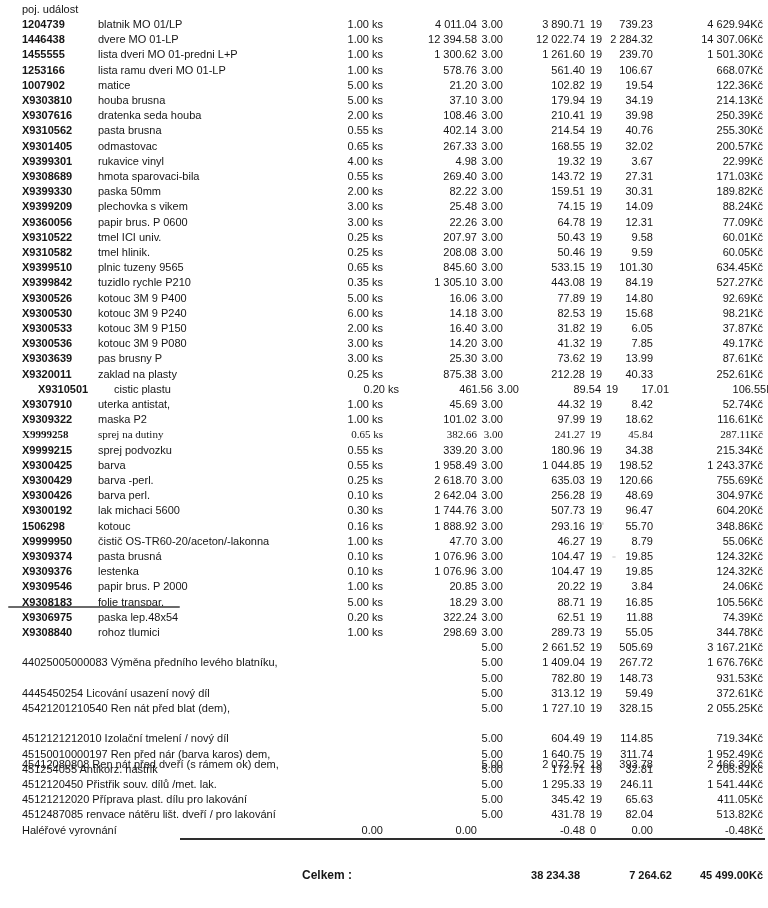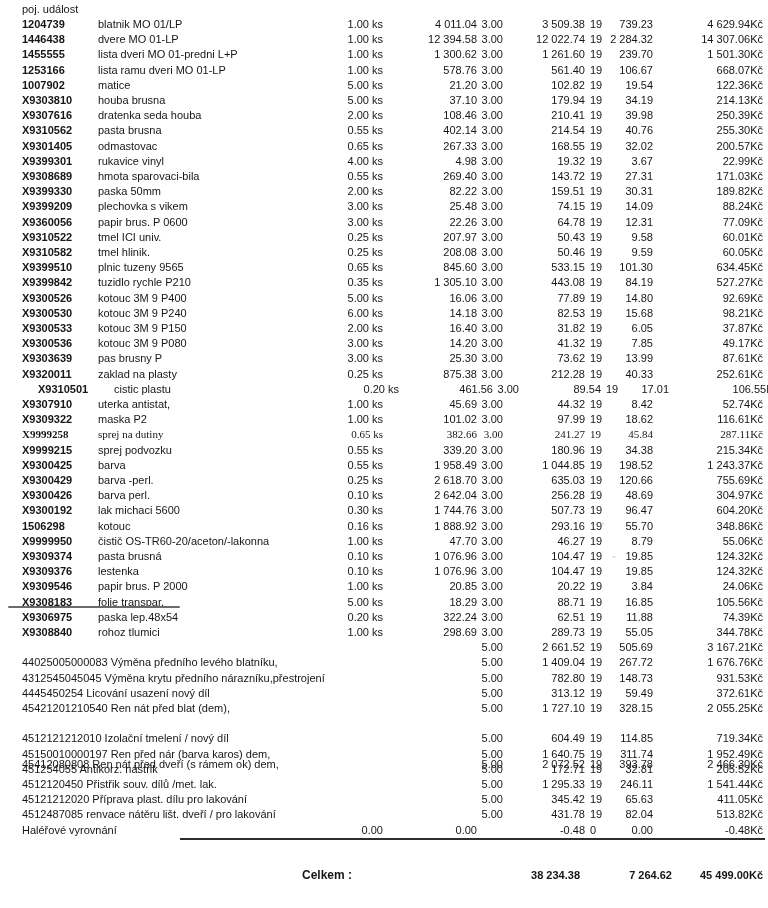--- a/index.html
+++ b/index.html
@@ -44,21 +44,21 @@
 <div class="page">
   <div class="doc-header">poj. událost</div>
 
   <div class="rows">
       <div class="row part" style="top: 17px;">
         <span class="c-code">1204739</span>
         <span class="c-desc">blatnik MO 01/LP</span>
         <span class="c-qty">1.00 ks</span>
         <span class="c-unit">4 011.04</span>
         <span class="c-rate">3.00</span>
-        <span class="c-amount">3 509.38</span>
+        <span class="c-amount">3 890.71</span>
         <span class="c-vat">19</span>
         <span class="c-tax">739.23</span>
         <span class="c-total">4 629.94Kč</span>
       </div>
       <div class="row part" style="top: 32.2px;">
         <span class="c-code">1446438</span>
         <span class="c-desc">dvere MO 01-LP</span>
         <span class="c-qty">1.00 ks</span>
         <span class="c-unit">12 394.58</span>
         <span class="c-rate">3.00</span>
@@ -505,21 +505,20 @@
       </div>
       <div class="row labor" style="top: 655.4px;">
         <span class="c-desc">44025005000083 Výměna předního levého blatníku,</span>
         <span class="c-rate">5.00</span>
         <span class="c-amount">1 409.04</span>
         <span class="c-vat">19</span>
         <span class="c-tax">267.72</span>
         <span class="c-total">1 676.76Kč</span>
       </div>
       <div class="row labor" style="top: 670.6px;">
-        <span class="c-desc">4312545045045 Výměna krytu předního nárazníku,přestrojení</span>
         <span class="c-rate">5.00</span>
         <span class="c-amount">782.80</span>
         <span class="c-vat">19</span>
         <span class="c-tax">148.73</span>
         <span class="c-total">931.53Kč</span>
       </div>
       <div class="row labor" style="top: 685.8px;">
         <span class="c-desc">4445450254 Licování usazení nový díl</span>
         <span class="c-rate">5.00</span>
         <span class="c-amount">313.12</span>

